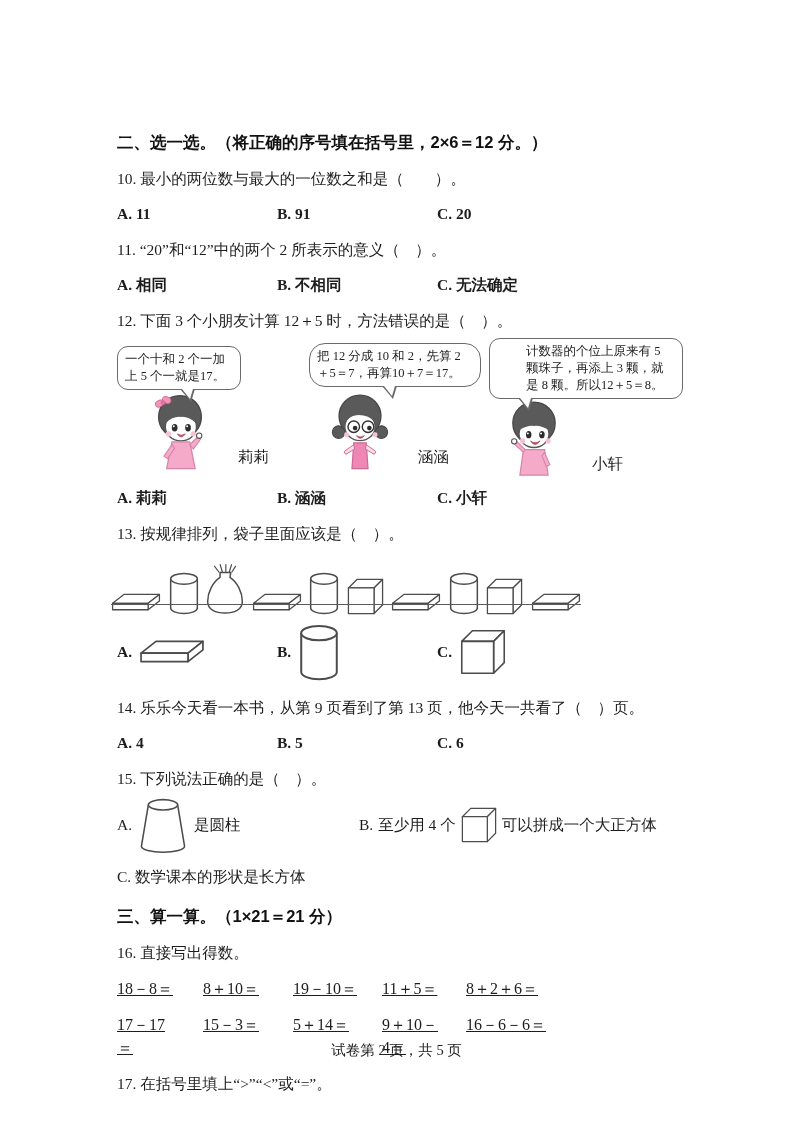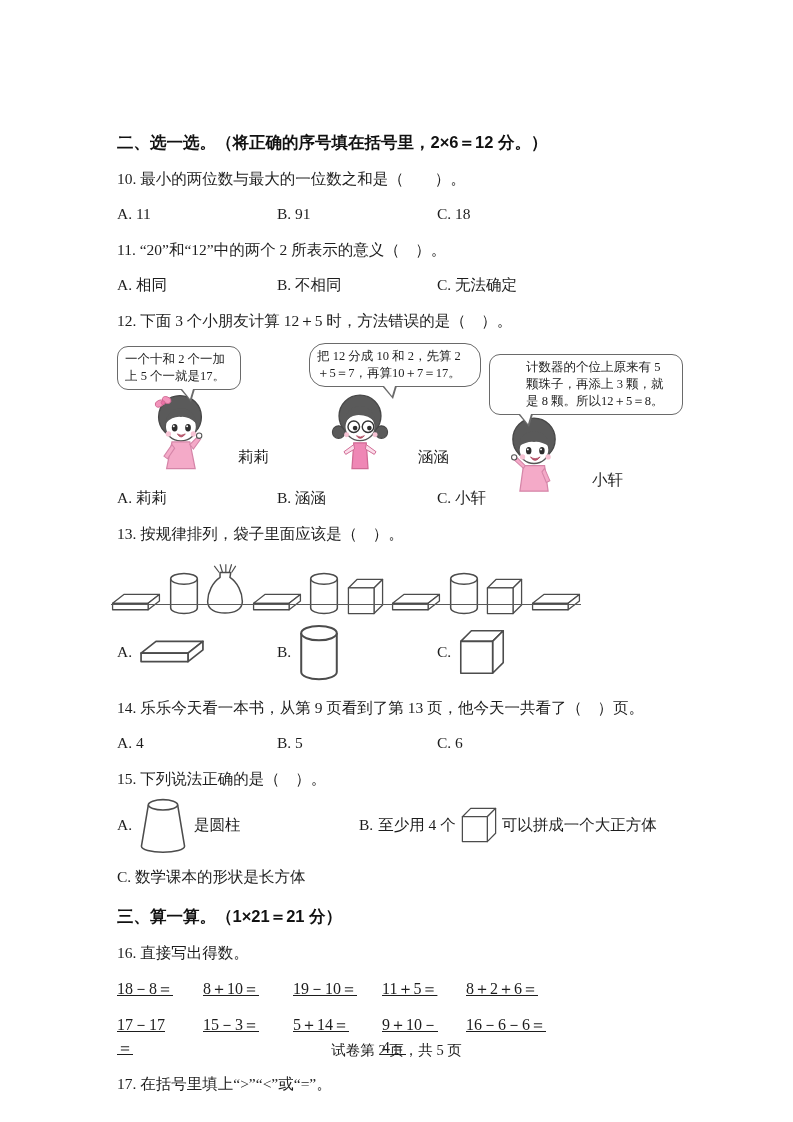--- a/index.html
+++ b/index.html
@@ -9,36 +9,36 @@
     color:#1d1d1d;font-size:15.5px;overflow:hidden;
   }
   .content{position:absolute;left:117px;top:130px;width:568px;}
   .sec-title{
     font-family:"Liberation Sans","DejaVu Sans",sans-serif;
     font-weight:700;font-size:16.5px;margin:0;line-height:24px;color:#111;
   }
   .sec-title.later{margin-top:16px;}
   .q{margin:14px 0 0;line-height:22px;}
   .optrow{display:flex;margin-top:13px;line-height:22px;}
-  .opt{width:160px;flex:0 0 auto;}
+  .opt{width:160px;flex:0 0 auto;font-weight:bold;}
   .opt:last-child{flex:1 1 auto;width:auto;}
   
   .kids-row{display:flex;margin-top:6px;height:136px;}
   .kid-col{display:flex;flex-direction:column;flex:0 0 auto;}
   .kid-col1{width:192px;}
   .kid-col2{width:180px;}
   .kid-col3{width:196px;}
   .bubble{
     position:relative;border:1.4px solid #6a6a6a;border-radius:11px;
     background:#fff;padding:4px 7px;font-size:12.5px;line-height:17px;
     width:max-content;max-width:100%;box-sizing:border-box;z-index:2;
   }
   .kid-col1 .bubble{margin-top:8px;width:124px;}
   .kid-col2 .bubble{margin-top:5px;width:172px;border-radius:16px;}
-  .kid-col3 .bubble{margin-top:16px;width:194px;padding-left:36px;}
+  .kid-col3 .bubble{margin-top:0;width:194px;padding-left:36px;}
   .bubble::before{content:"";position:absolute;bottom:-13px;left:var(--tx,55px);
     border-style:solid;border-width:13px 4px 0 11px;
     border-color:#6a6a6a transparent transparent transparent;}
   .bubble::after{content:"";position:absolute;bottom:-10px;left:calc(var(--tx,55px) + 2px);
     border-style:solid;border-width:10px 3px 0 8px;
     border-color:#fff transparent transparent transparent;}
   .figure{display:flex;align-items:flex-end;gap:21px;margin-top:auto;}
   .kid-col1 .figure{padding-left:26px;}
   .kid-col2 .figure{padding-left:14px;}
   .kid-col3 .figure{padding-left:8px;}
@@ -119,21 +119,21 @@
   </svg>
 
   <div class="content">
 
     <h2 class="sec-title">二、选一选。（将正确的序号填在括号里，2×6＝12 分。）</h2>
 
     <p class="q">10. 最小的两位数与最大的一位数之和是（　　）。</p>
     <div class="optrow">
       <span class="opt">A. 11</span>
       <span class="opt">B. 91</span>
-      <span class="opt">C. 18</span>
+      <span class="opt">C. 20</span>
     </div>
 
     <p class="q">11. “20”和“12”中的两个 2 所表示的意义（　）。</p>
     <div class="optrow">
       <span class="opt">A. 相同</span>
       <span class="opt">B. 不相同</span>
       <span class="opt">C. 无法确定</span>
     </div>
 
     <p class="q">12. 下面 3 个小朋友计算 12＋5 时，方法错误的是（　）。</p>

